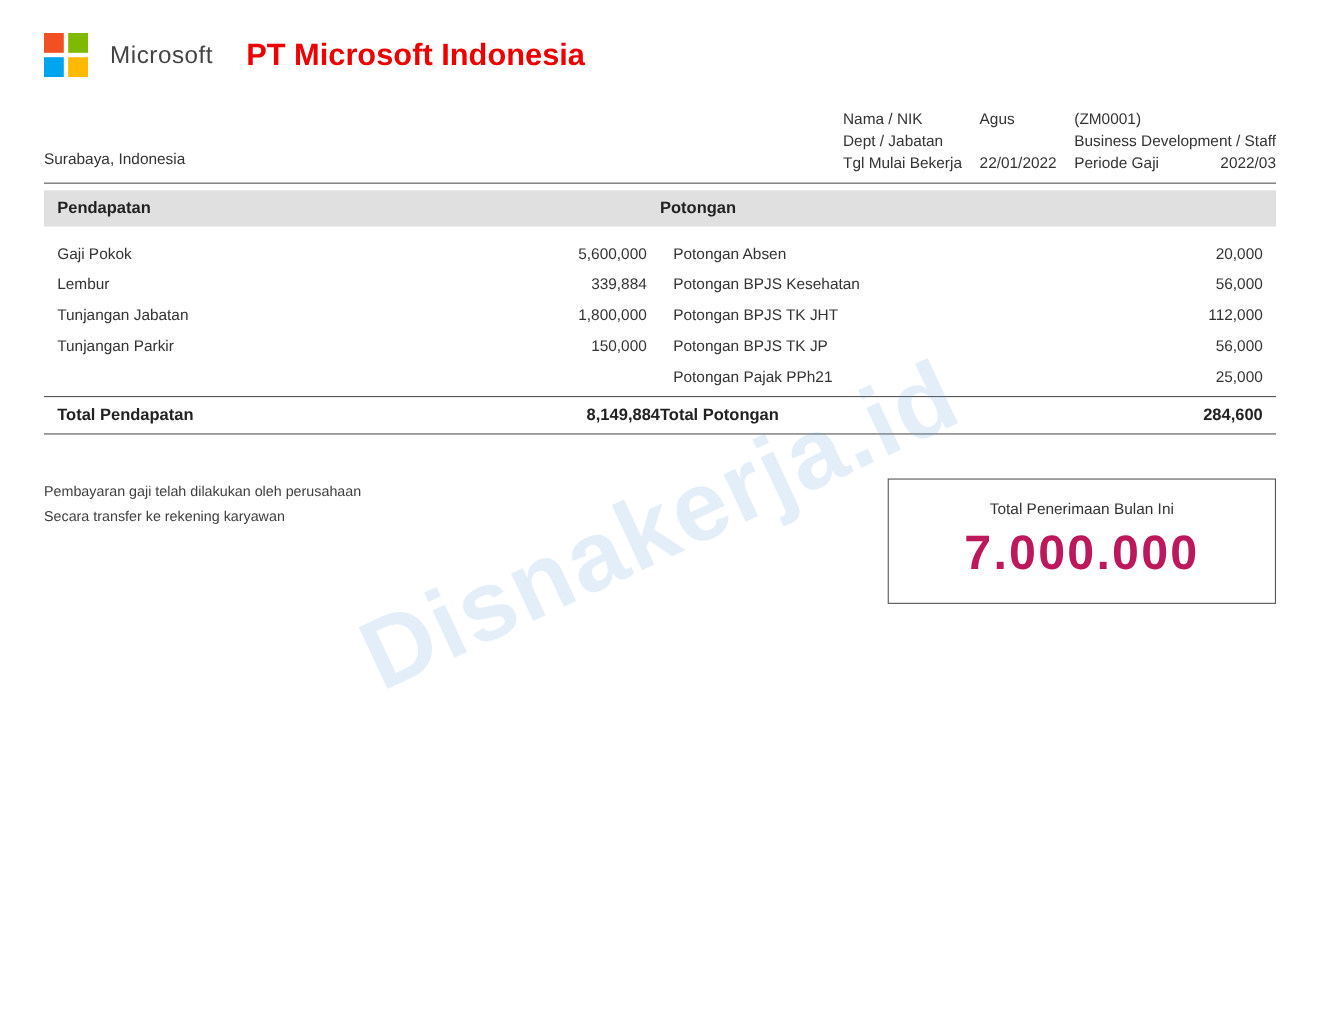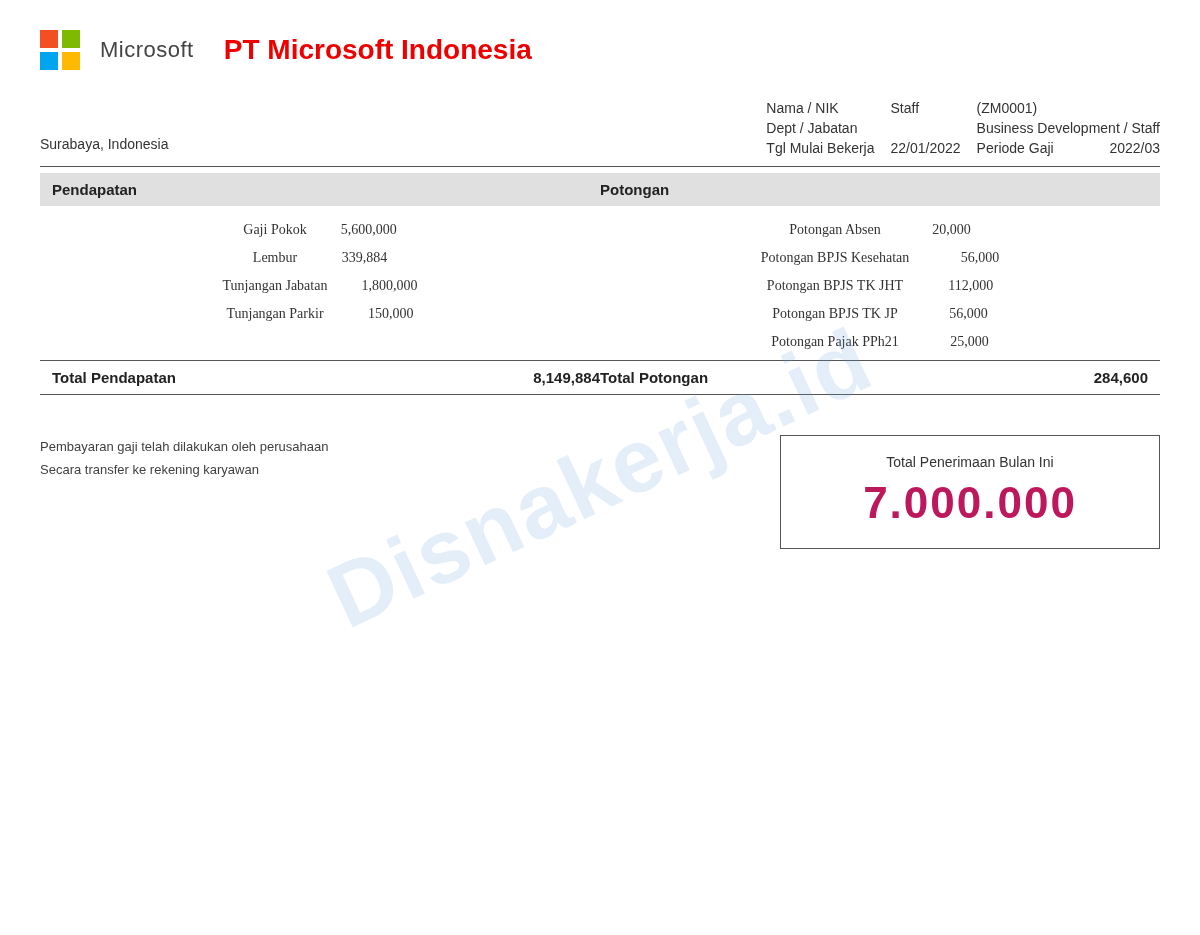--- a/index.html
+++ b/index.html
@@ -96,23 +96,22 @@
     .data-section {
       display: grid;
       grid-template-columns: 1fr 1fr;
       gap: 0;
     }
     .col-left, .col-right {
       padding: 0 12px;
     }
     .data-row {
       display: flex;
-      justify-content: center;
+      justify-content: space-between;
       padding: 6px 0;
-      font-family: Liberation Serif, serif;
     }
     .data-row-label { color: #333; }
     .data-row-value { text-align: right; color: #333; min-width: 90px; }
 
     
     .total-section {
       display: grid;
       grid-template-columns: 1fr 1fr;
       border-top: 1.5px solid #555;
       border-bottom: 1.5px solid #555;
@@ -141,21 +140,21 @@
       align-items: flex-start;
       margin-top: 40px;
     }
     .payment-note {
       font-size: 13px;
       color: #404040;
       line-height: 1.8;
     }
     .total-receipt-box {
       border: 1.5px solid #555;
-      width: 380px;
+      width: 353px;
       padding: 18px 24px 20px;
       text-align: center;
     }
     .total-receipt-label {
       font-size: 14px;
       color: #333;
       margin-bottom: 8px;
     }
     .total-receipt-value {
       font-size: 44px;
@@ -195,21 +194,21 @@
   </div>
   <span class="ms-brand-name">Microsoft</span>
   <span class="company-title">PT Microsoft Indonesia</span>
 </div>
 
 <div class="info-section">
   <div class="address">Surabaya, Indonesia</div>
   <div class="info-table">
 
     <span class="info-label">Nama / NIK</span>
-    <span class="info-value">Staff</span>
+    <span class="info-value">Agus</span>
     <span class="info-value">(ZM0001)</span>
     <span></span>
 
     <span class="info-label">Dept / Jabatan</span>
     <span></span>
     <span class="info-value" style="grid-column: span 2; text-align: right;">Business Development / Staff</span>
 
     <span class="info-label">Tgl Mulai Bekerja</span>
     <span class="info-value">22/01/2022</span>
     <span class="info-label">Periode Gaji</span>

